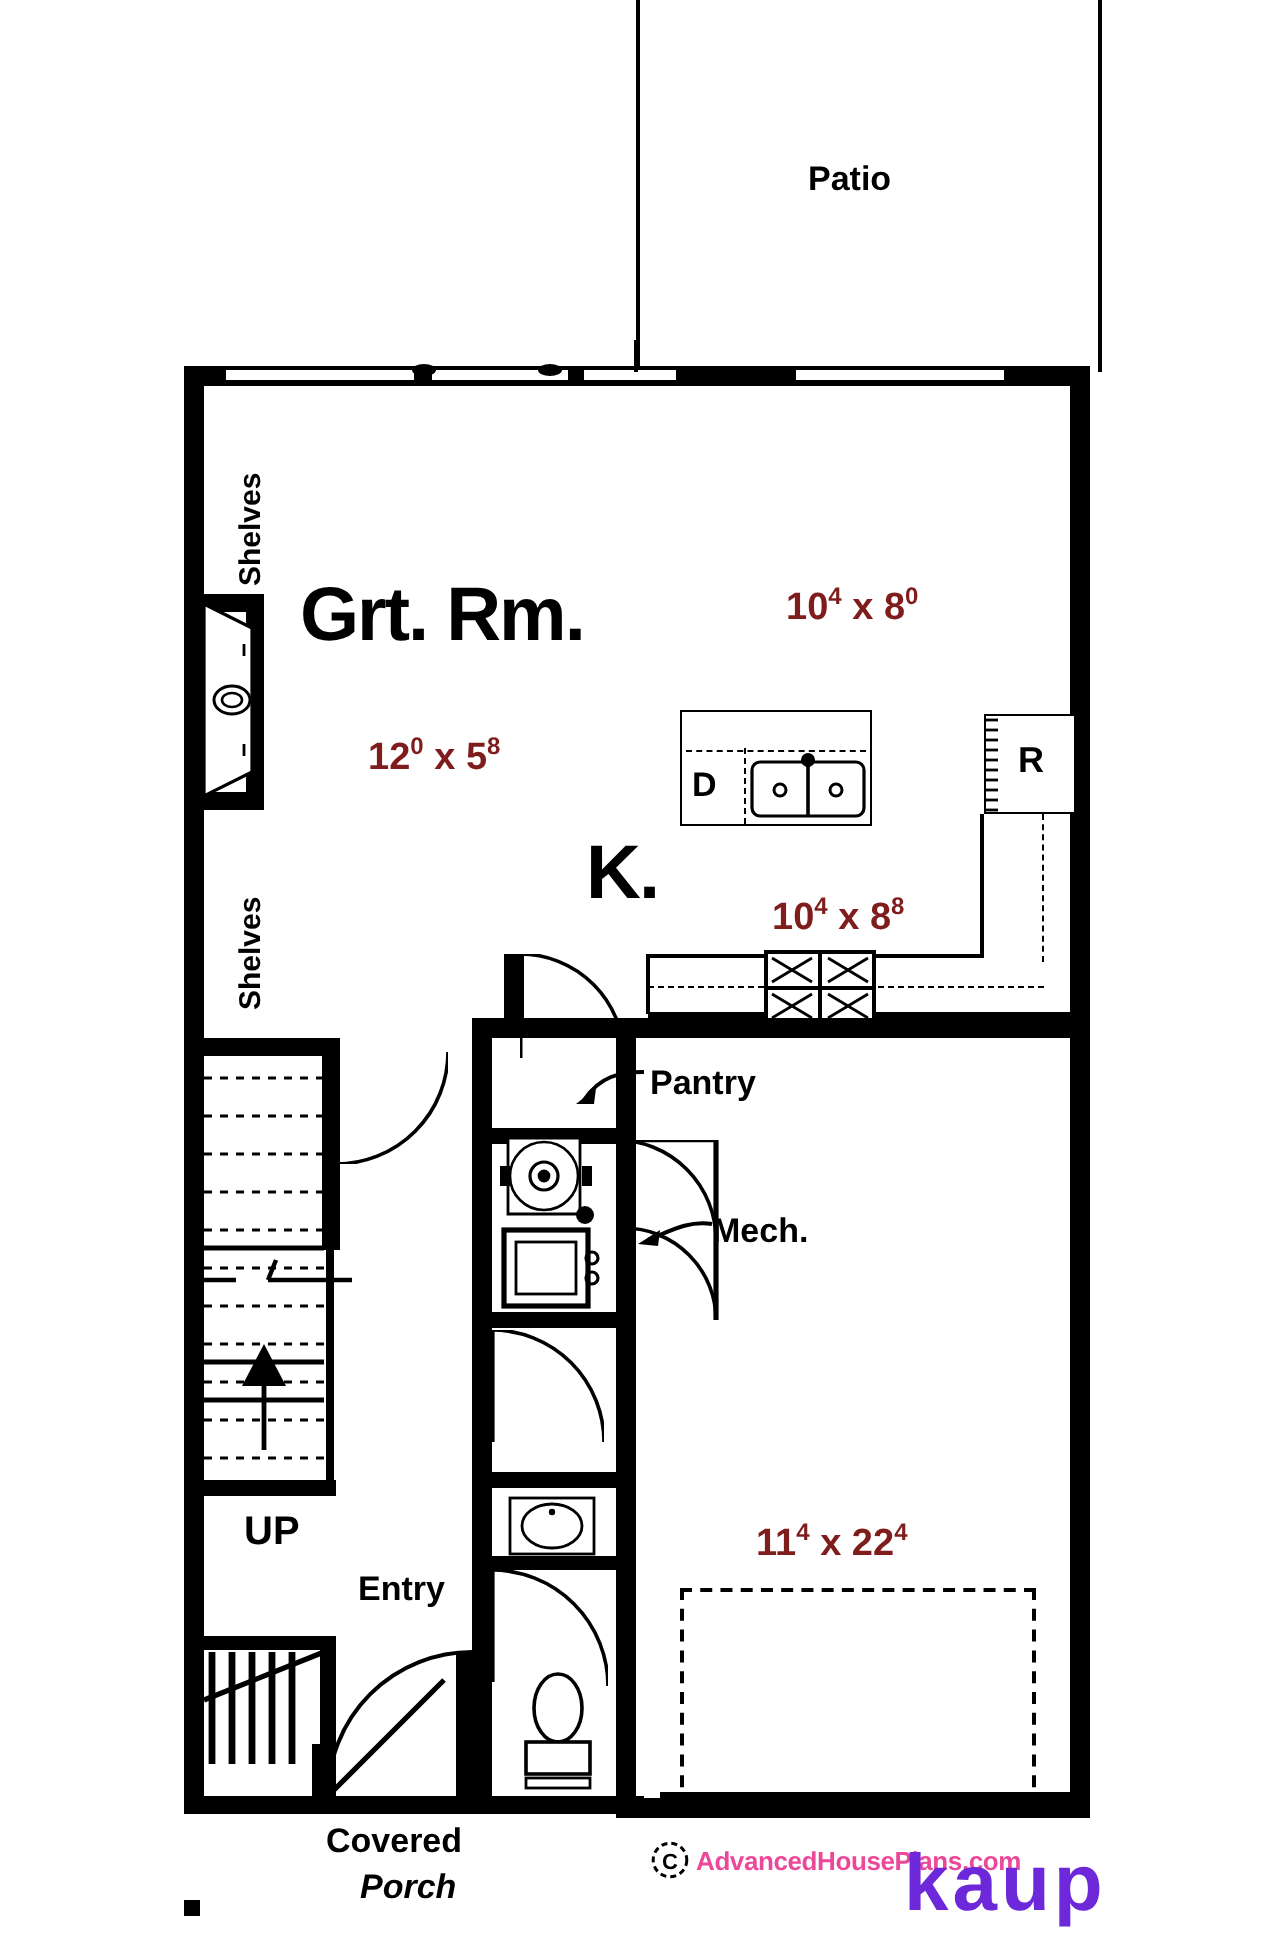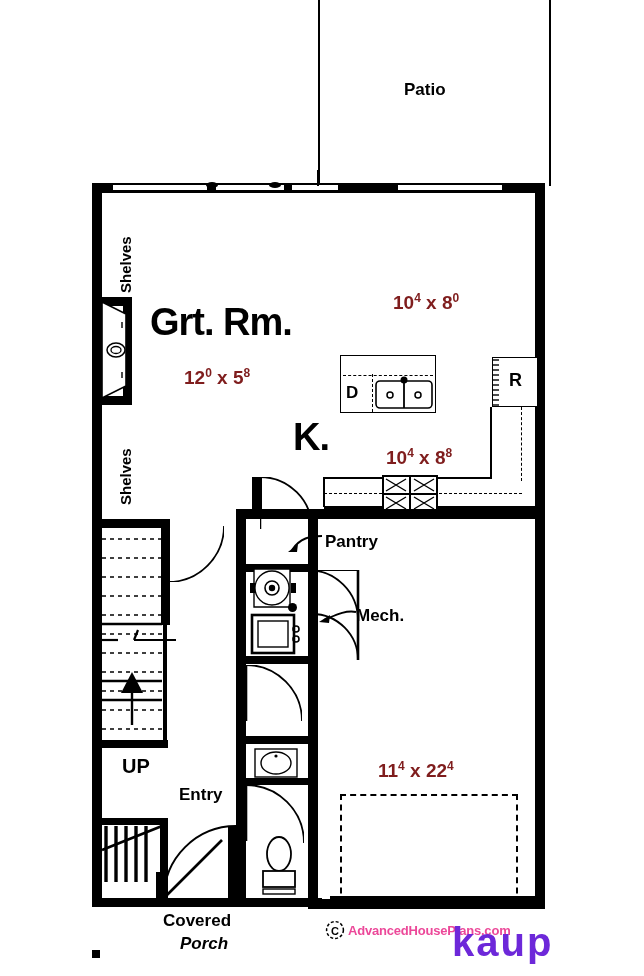--- a/index.html
+++ b/index.html
@@ -48,21 +48,21 @@
   <div class="wall" style="left:92px;top:950px;width:8px;height:8px;"></div>
 
   <div class="room-fill" style="left:113px;top:185px;width:94px;height:5px;"></div>
   <div class="room-fill" style="left:216px;top:185px;width:68px;height:5px;"></div>
   <div class="room-fill" style="left:292px;top:185px;width:46px;height:5px;"></div>
   <div class="room-fill" style="left:398px;top:185px;width:104px;height:5px;"></div>
   <div class="thin" style="left:206px;top:182px;width:12px;height:6px;border-radius:50%;"></div>
   <div class="thin" style="left:269px;top:182px;width:12px;height:6px;border-radius:50%;"></div>
   <div class="thin" style="left:317px;top:170px;width:2px;height:16px;"></div>
 
-  <div class="lbl lbl-big" style="left:150px;top:303px;">Grt. Rm.</div>
+  <div class="lbl lbl-big" style="left:150px;top:289px;">Grt. Rm.</div>
   <div class="dim" style="left:184px;top:367px;">
     <span>12</span><sup>0</sup>
     <span>x</span>
     <span>5</span><sup>8</sup>
   </div>
 
   <div class="lbl lbl-xs vert" style="left:118px;top:293px;transform:rotate(-90deg);">Shelves</div>
   <div class="lbl lbl-xs vert" style="left:118px;top:505px;transform:rotate(-90deg);">Shelves</div>
 
   <div class="wall" style="left:102px;top:297px;width:30px;height:9px;"></div>

